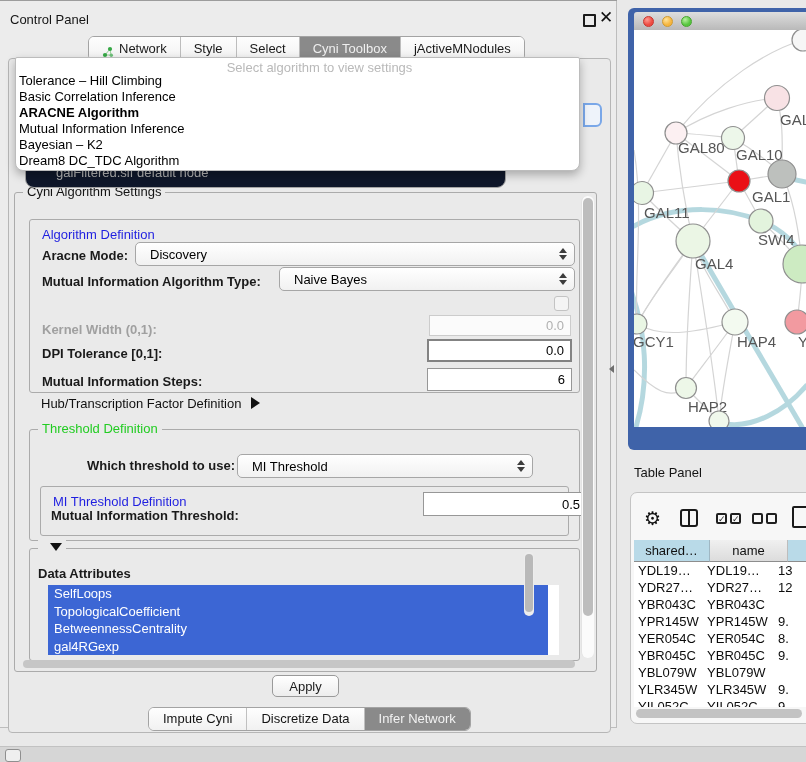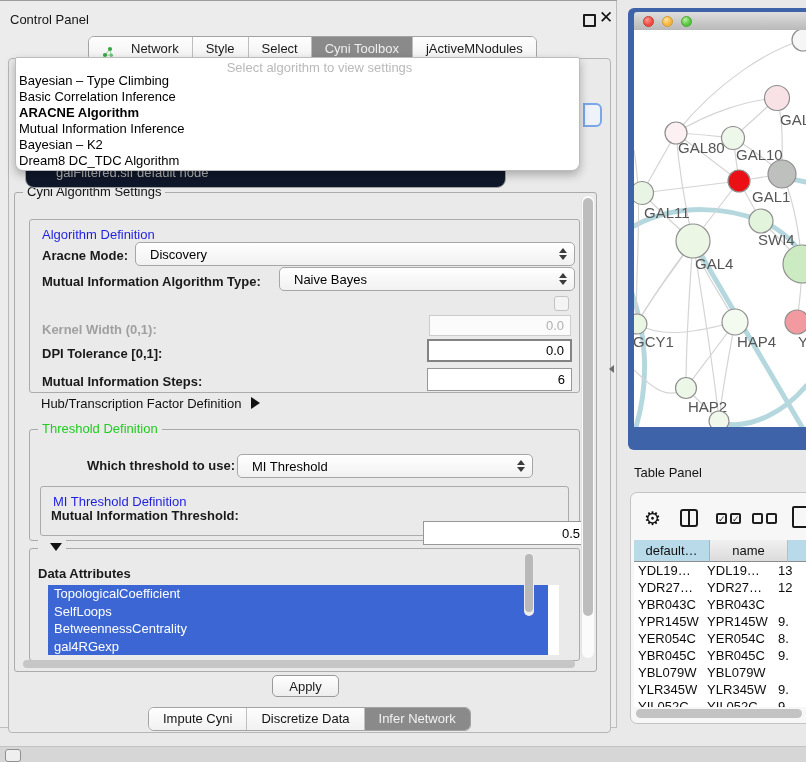--- a/index.html
+++ b/index.html
@@ -17,21 +17,21 @@
     border:1px solid #bdbdbd;border-left:none;box-sizing:border-box;}
   #cp-titlebar{left:0;top:8;width:617px;height:24px;border-top:1px solid #9c9c9c;}
   #cp-title{left:10px;top:12px;font-size:13px;color:#151515;}
   #cp-float{left:583px;top:14px;width:9px;height:9px;border:2px solid #1b1b1b;border-radius:1px;}
   #cp-close{left:599px;top:8px;font-size:17px;font-weight:bold;color:#111;line-height:20px;}
 
   
   #tab-bar{left:88px;top:36px;height:23px;display:flex;background:#fbfbfb;
     border:1px solid #a3a3a3;border-radius:6px;overflow:hidden;}
   .tab{padding:0 13px;line-height:22px;font-size:13px;color:#1a1a1a;border-left:1px solid #bdbdbd;
-    display:flex;align-items:center;gap:17px;background:linear-gradient(#fdfdfd,#f2f2f2);}
+    display:flex;align-items:center;gap:5px;background:linear-gradient(#fdfdfd,#f2f2f2);}
   .tab:first-child{border-left:none;}
   .tab.sel{background:#8a8a8a;color:#efefef;}
 
   
   #content-panel{left:8px;top:58px;width:603px;height:675px;background:#eaeaea;
     border:1px solid #b6b6b6;border-radius:4px;box-sizing:border-box;}
 
   
   #ghost-combo{left:25px;top:158px;width:479px;height:28px;background:#0f172a;
     border:1px solid #a5a5a5;border-radius:9px;z-index:4;}
@@ -179,21 +179,21 @@
 
 <div class="abs" id="content-panel"></div>
 
 <div class="abs" id="ghost-combo">
   <span>galFiltered.sif default node</span>
 </div>
 <div class="abs" id="ghost-blue-combo"></div>
 
 <div class="abs" id="algo-popup">
   <div id="algo-popup-header">Select algorithm to view settings</div>
-  <div class="algo-item">Bayesian – Type Climbing</div>
+  <div class="algo-item">Tolerance – Hill Climbing</div>
   <div class="algo-item">Basic Correlation Inference</div>
   <div class="algo-item sel">ARACNE Algorithm</div>
   <div class="algo-item">Mutual Information Inference</div>
   <div class="algo-item">Bayesian – K2</div>
   <div class="algo-item">Dream8 DC_TDC Algorithm</div>
 </div>
 
 <div class="group" id="settings-group" style="left:14px;top:192px;width:583px;height:480px;">
   <span class="gtitle">Cyni Algorithm Settings</span>
 
@@ -231,32 +231,32 @@
   <div class="group" style="left:14px;top:236px;width:551px;height:112px;">
     <span class="gtitle green">Threshold Definition</span>
     <span class="lbl" style="left:57px;top:28px;">Which threshold to use:</span>
     <div class="combo" style="left:207px;top:24px;width:296px;height:24px;">
       <span>MI Threshold</span>
       <span class="spin"></span>
     </div>
     <div class="group" style="left:10px;top:56px;width:529px;height:50px;">
       <span class="gtitle blue">MI Threshold Definition</span>
       <span class="lbl" style="left:10px;top:21px;">Mutual Information Threshold:</span>
-      <div class="field" style="left:382px;top:34px;width:164px;height:24px;padding-left:44px;">
+      <div class="field" style="left:382px;top:5px;width:164px;height:24px;padding-left:44px;">
         <span>0.5</span>
       </div>
     </div>
   </div>
 
   <div class="group" style="left:14px;top:355px;width:551px;height:113px;">
     <span class="gtitle"><span class="tri-down"></span></span>
     <span class="lbl" style="left:8px;top:17px;">Data Attributes</span>
     <div id="attr-list">
+      <div class="attr-item">SelfLoops</div>
       <div class="attr-item">TopologicalCoefficient</div>
-      <div class="attr-item">SelfLoops</div>
       <div class="attr-item">BetweennessCentrality</div>
       <div class="attr-item">gal4RGexp</div>
     </div>
     <div id="attr-scroll">
         <div></div>
       </div>
   </div>
 
   <div class="vtrack" style="right:2px;top:3px;width:12px;height:462px;">
     <div class="vthumb" style="left:1px;top:2px;width:10px;height:418px;"></div>
@@ -356,21 +356,21 @@
 <div class="abs" id="table-panel-title">Table Panel</div>
 <div class="abs" id="table-card"></div>
 <div class="abs" id="gear-icon">⚙</div>
 <div class="abs" id="split-icon"></div>
 <div class="cbx" style="left:716px;top:513px;">✓</div>
 <div class="cbx" style="left:730px;top:513px;">✓</div>
 <div class="cbx" style="left:752px;top:513px;"></div>
 <div class="cbx" style="left:766px;top:513px;"></div>
 <div class="abs" id="doc-icon"></div>
 <div class="abs" id="tbl-head">
-    <div class="th" style="width: 76px;">default…</div>
+    <div class="th" style="width: 76px;">shared…</div>
     <div class="th plain" style="width: 78px;">name</div>
     <div class="th" style="width: 46px;">A</div>
   </div>
 <div class="abs" id="tbl-rows">
     <div class="tr">
       <div class="td" style="width: 76px;">YDL19…</div>
       <div class="td" style="width: 78px;">YDL19…</div>
       <div class="td" style="width: 46px;">13</div>
     </div>
     <div class="tr">

